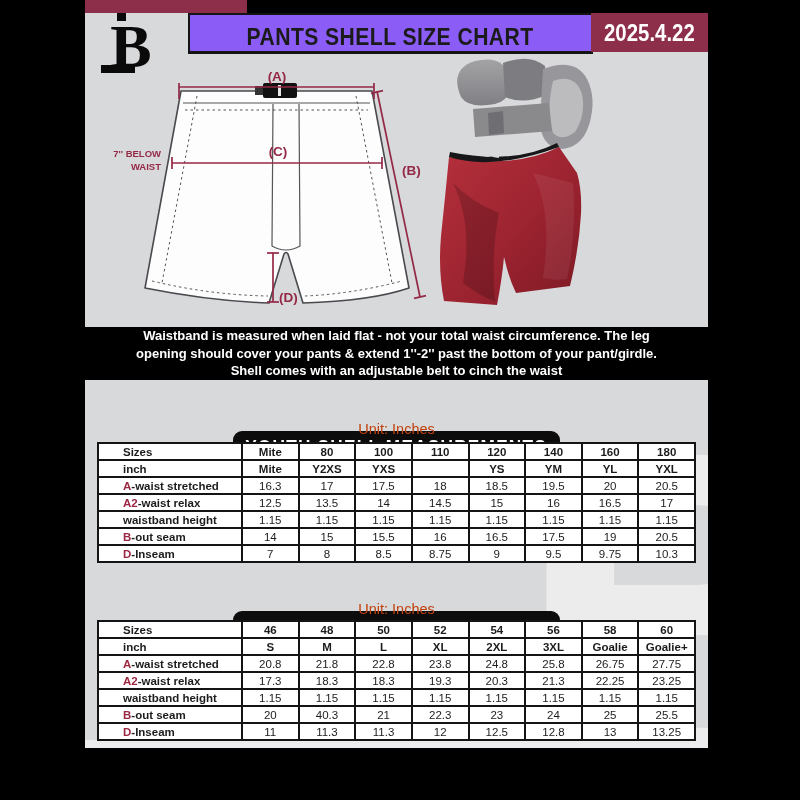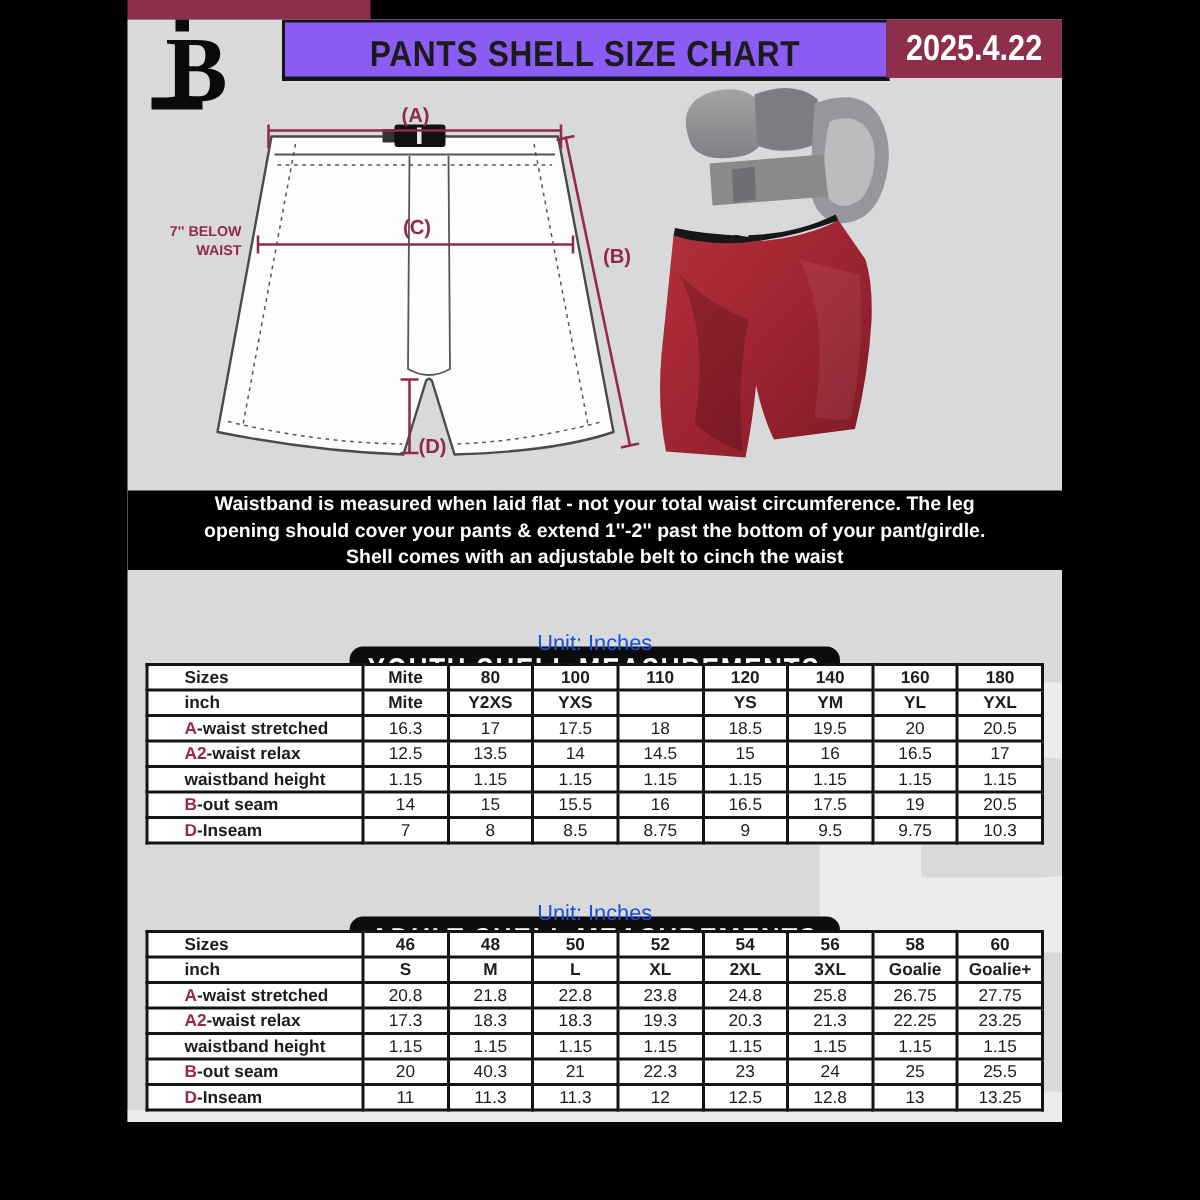--- a/index.html
+++ b/index.html
@@ -34,21 +34,21 @@
   
   #notice{left:0;top:314px;width:623px;height:53px;background:#000000;color:#fff;z-index:2;
           display:flex;align-items:center;justify-content:center;text-align:center;}
   #notice div{font-size:13px;font-weight:600;line-height:17.5px;white-space:pre-line;}
 
   
   .sec-banner{left:148px;width:327px;height:31px;background:#0c0c0c;border-radius:9px;z-index:2;
               display:flex;align-items:center;justify-content:center;margin-top:44px;}
   .sec-banner span{color:#fff;font-size:21px;font-weight:bold;letter-spacing:1.5px;
                    display:inline-block;transform:scaleX(.82);white-space:nowrap;}
-  .unit{left:0;width:623px;text-align:center;font-size:14.5px;color:#1d4ed8;z-index:2;}
+  .unit{left:0;width:623px;text-align:center;font-size:14.5px;color:#c2410c;z-index:2;}
 
   
   .size-table{position:absolute;left:12px;width:599px;border-collapse:collapse;table-layout:fixed;
               background:#fff;z-index:2;}
   .size-table td{border:2px solid #141414;height:15px;text-align:center;font-size:11.5px;
                  color:#1c1c1c;padding:0;overflow:hidden;}
   .size-table td.lbl{text-align:left;padding-left:24px;font-weight:bold;}
   .size-table td.b{font-weight:bold;margin-top:21px;}
   .size-table .pre{color:#9b2743;font-weight:bold;}
 

